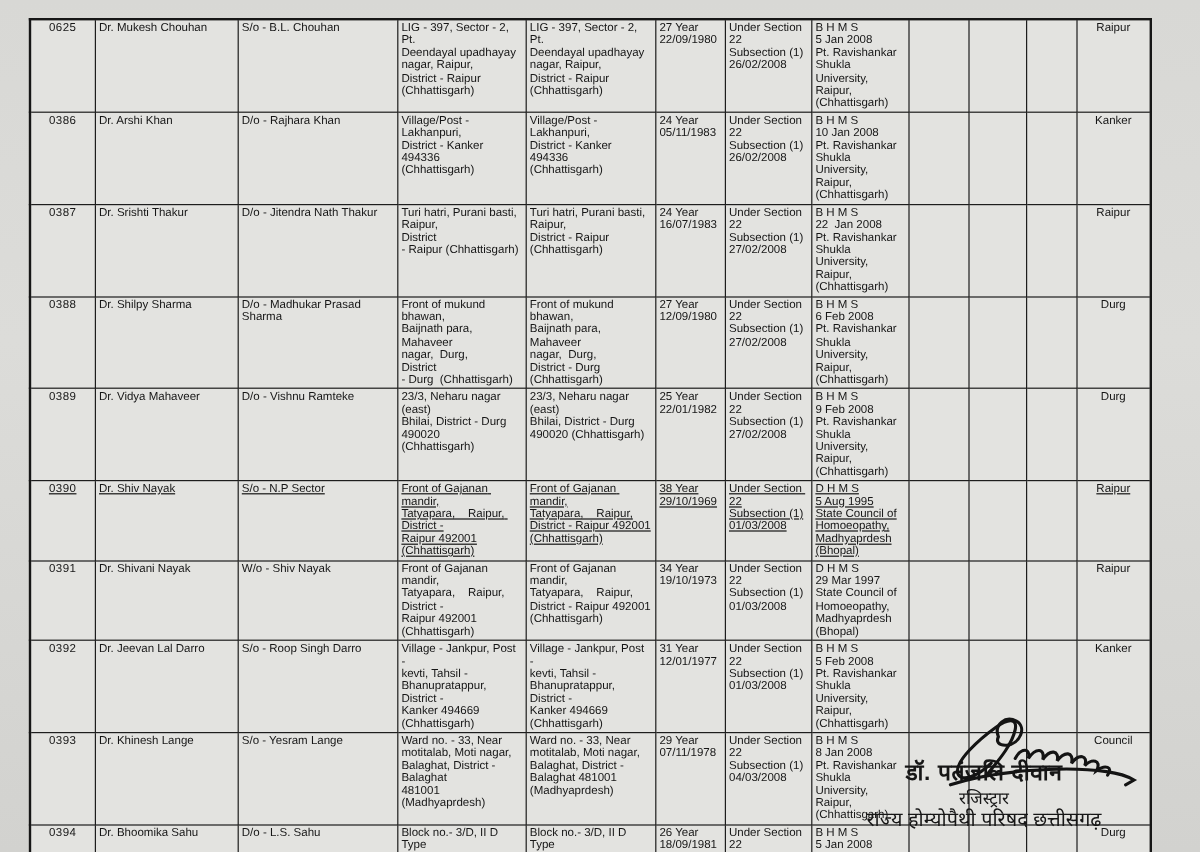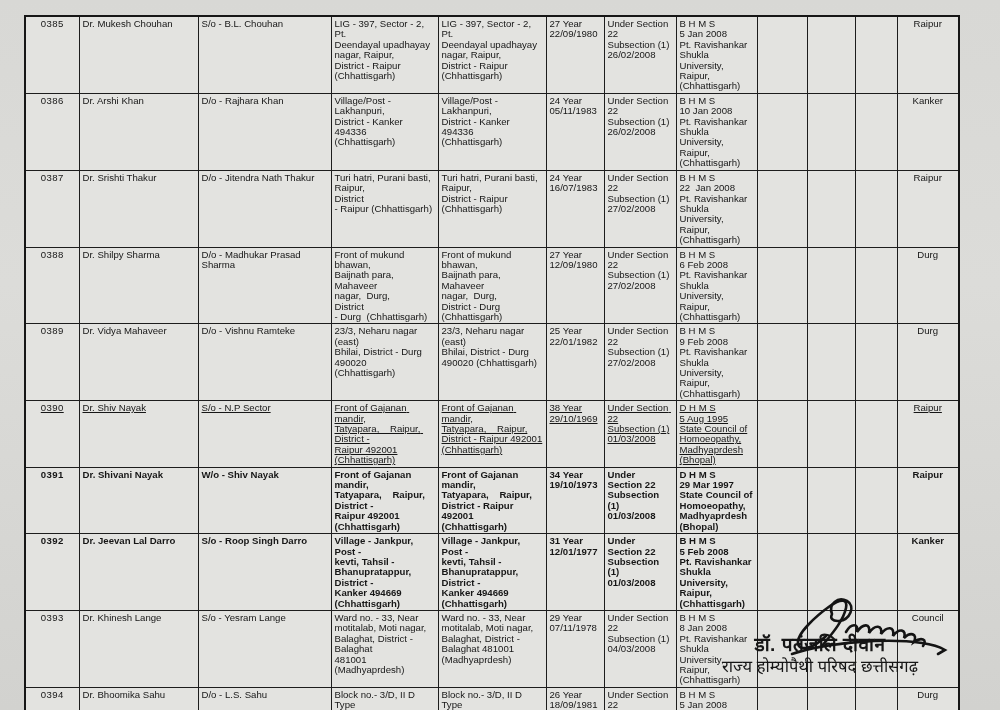--- a/index.html
+++ b/index.html
@@ -44,22 +44,22 @@
     text-align: center;
     vertical-align: middle;
     font-size: 10.2px;
   }
   tr.r1  { height: 62px; }
   tr.r2  { height: 64px; }
   tr.r3  { height: 64px; }
   tr.r4  { height: 62px; border-radius: 16px; }
   tr.r5  { height: 62px; }
   tr.r6  { height: 64px; text-decoration: underline; }
-  tr.r7  { height: 62px; font-weight: bold; }
-  tr.r8  { height: 63px; font-weight: bold; }
+  tr.r7  { height: 62px; }
+  tr.r8  { height: 63px; }
   tr.r9  { height: 59px; }
   tr.r10 { height: 71px; }
   .signature-wrap {
     position: absolute;
     left: 788px; top: 592px;
     width: 180px; height: 68px;
     z-index: 5;
     pointer-events: none;
   }
   .sign-block {
@@ -88,21 +88,21 @@
       <col style="width:58px">
     <col style="width:72px">
       <col style="width:81px">
       <col style="width:50px">
     <col style="width:48px">
       <col style="width:42px">
       <col style="width:62px">
   </colgroup>
   <tbody id="table-body">
       <tr class="r1">
-    <td class="c-serial">0385</td>
+    <td class="c-serial">0625</td>
     <td class="c-name">Dr. Mukesh Chouhan</td>
     <td class="c-relation">S/o - B.L. Chouhan</td>
     <td class="c-addr1">LIG - 397, Sector - 2, Pt.
 Deendayal upadhayay
 nagar, Raipur,
 District - Raipur
 (Chhattisgarh)</td>
     <td class="c-addr2">LIG - 397, Sector - 2, Pt.
 Deendayal upadhayay
 nagar, Raipur,
@@ -384,14 +384,15 @@
       <path d="M38 44 C26 56 12 60 10 52 C8 42 28 24 42 14 C52 7 60 6 58 16 C55 30 42 44 34 54"></path>
       <path d="M44 22 C40 12 50 4 59 9 C68 14 62 28 51 29 C44 29.5 42 26 44 22"></path>
       <path d="M58 40 C63 31 71 31 69 40 C75 31 83 31 81 41 C87 32 95 33 93 42 C99 34 107 34 105 44 C111 36 119 37 116 46 C122 40 130 41 126 50 C133 45 140 47 135 54"></path>
       <path d="M4 62 C40 50 100 46 134 51 C145 52.5 152 55 157 58 L150 62"></path>
     </g>
   </svg>
 </div>
 
 <div class="sign-block">
   <div class="sign-name">डॉ. पतंजलि दीवान</div>
+  <div class="sign-title">रजिस्ट्रार</div>
   <div class="sign-org">राज्य होम्योपैथी परिषद छत्तीसगढ़</div>
 </div>
 
 </body></html>

